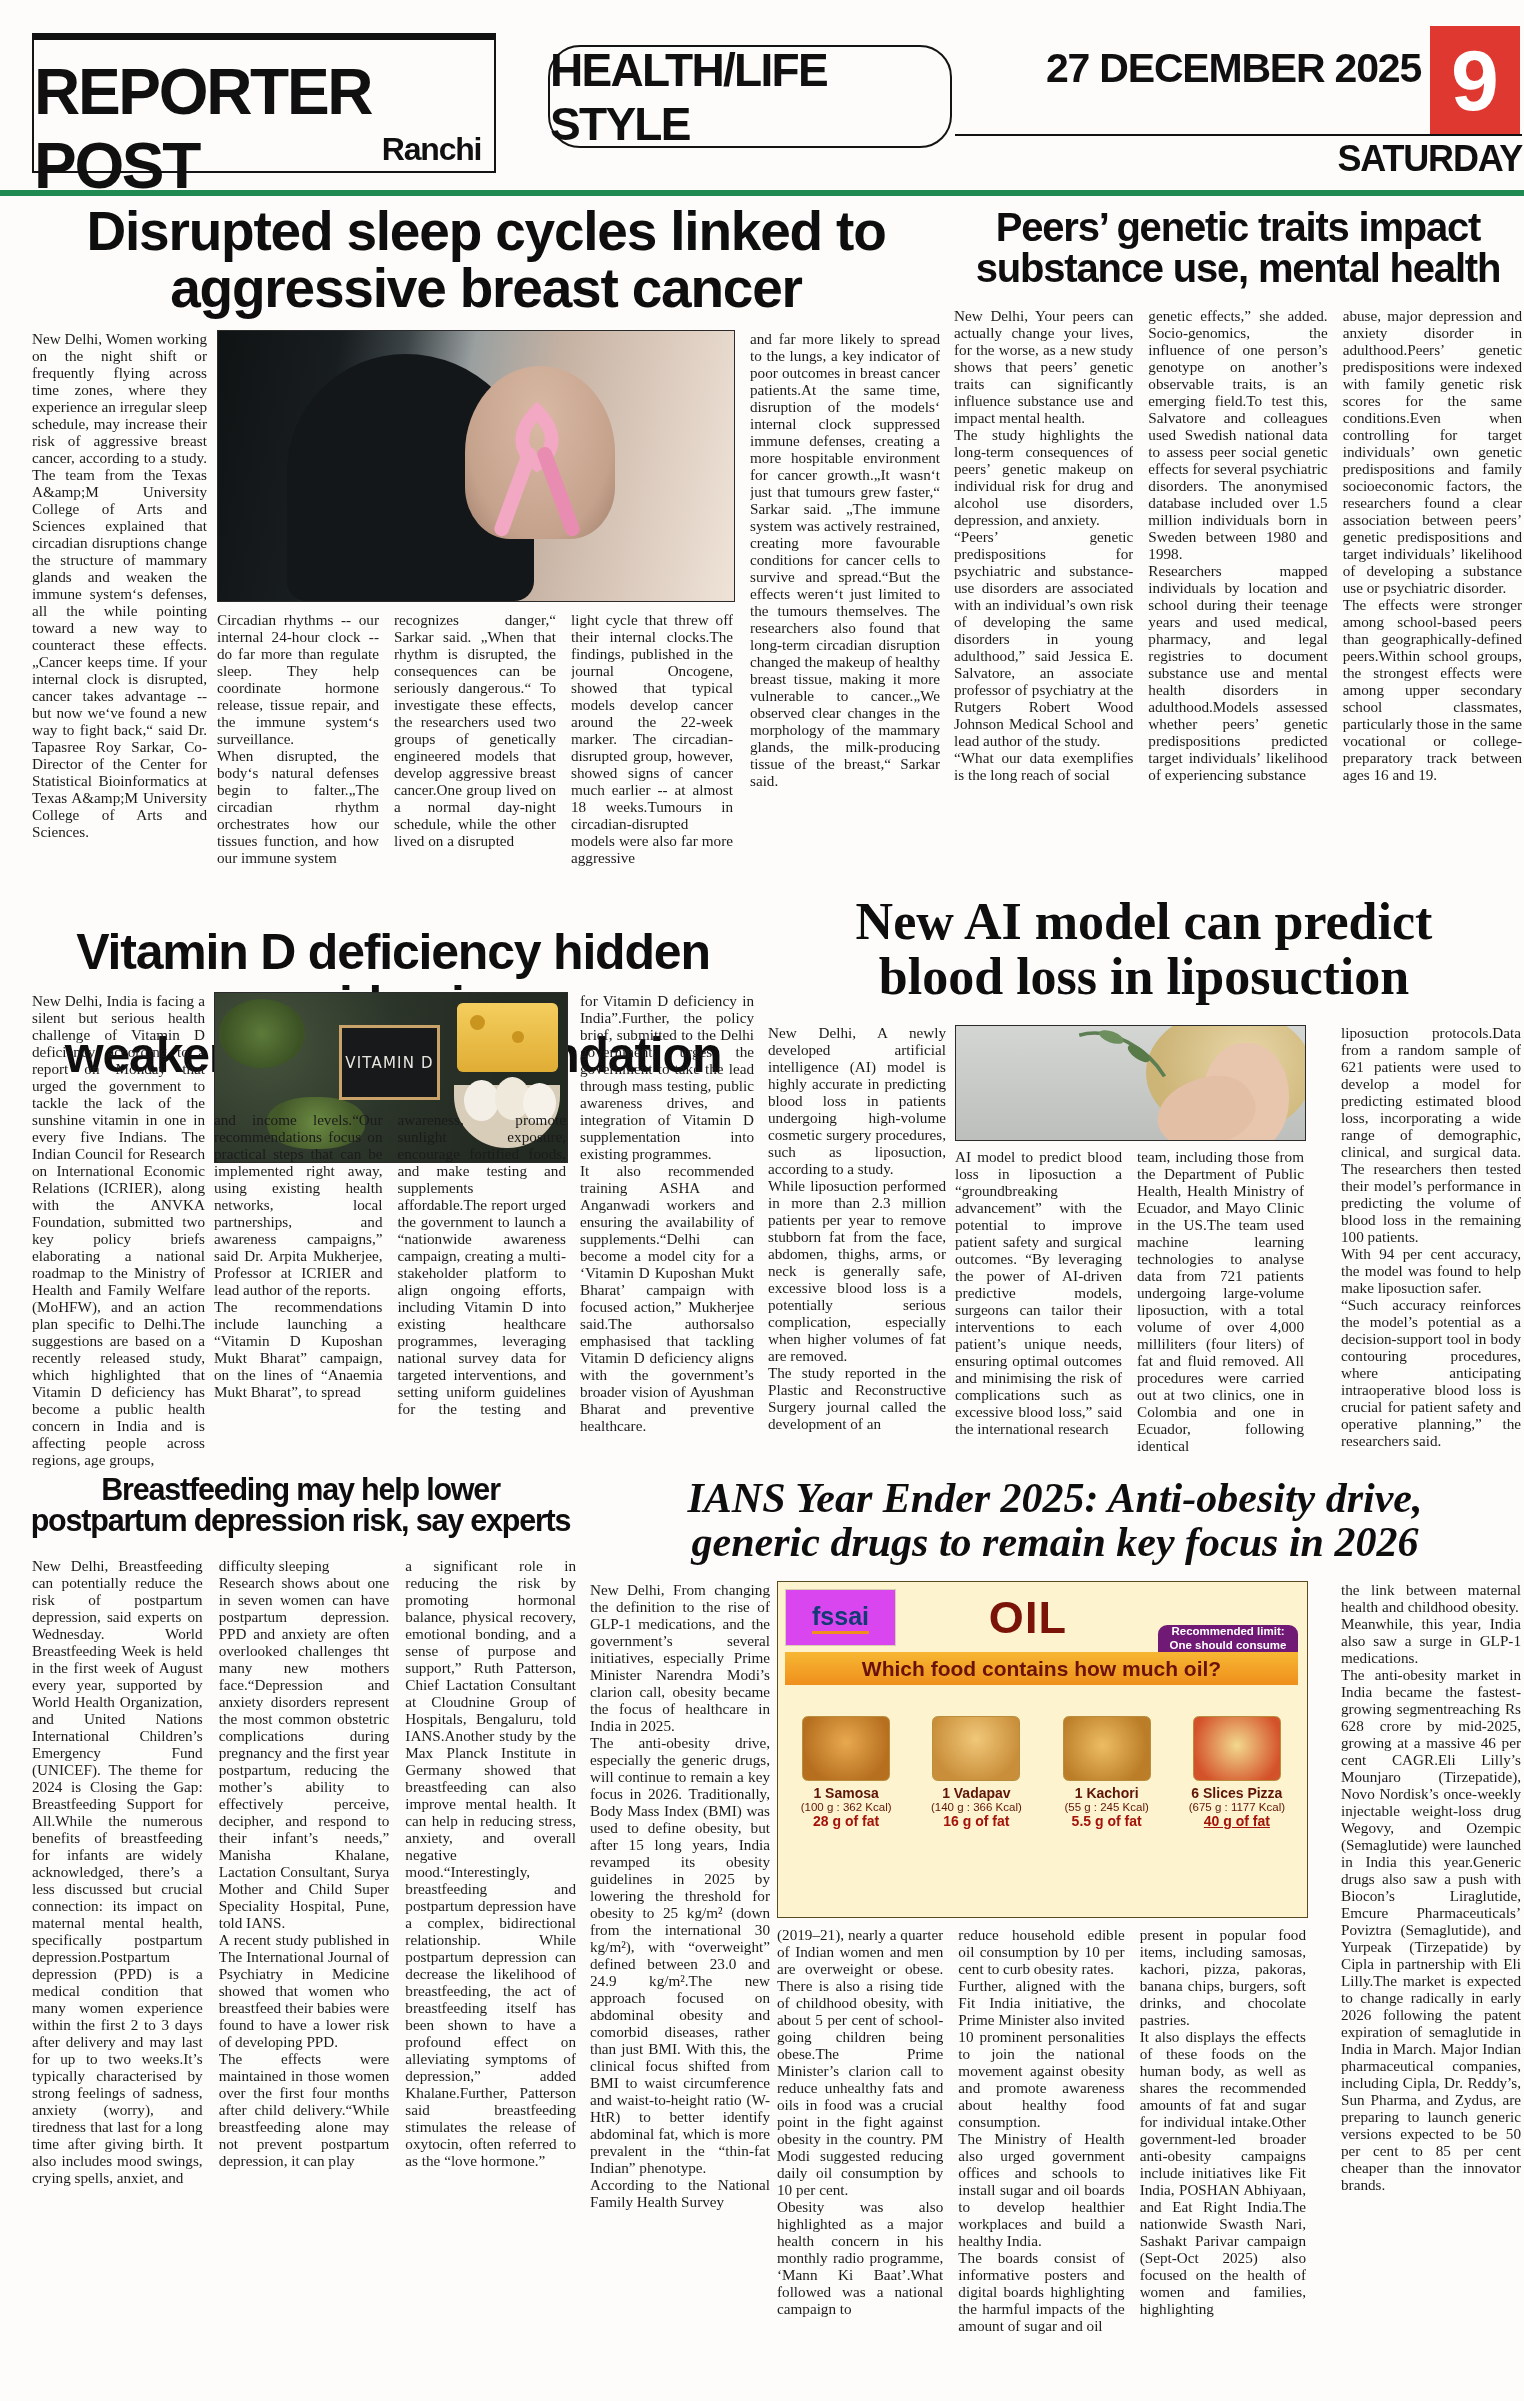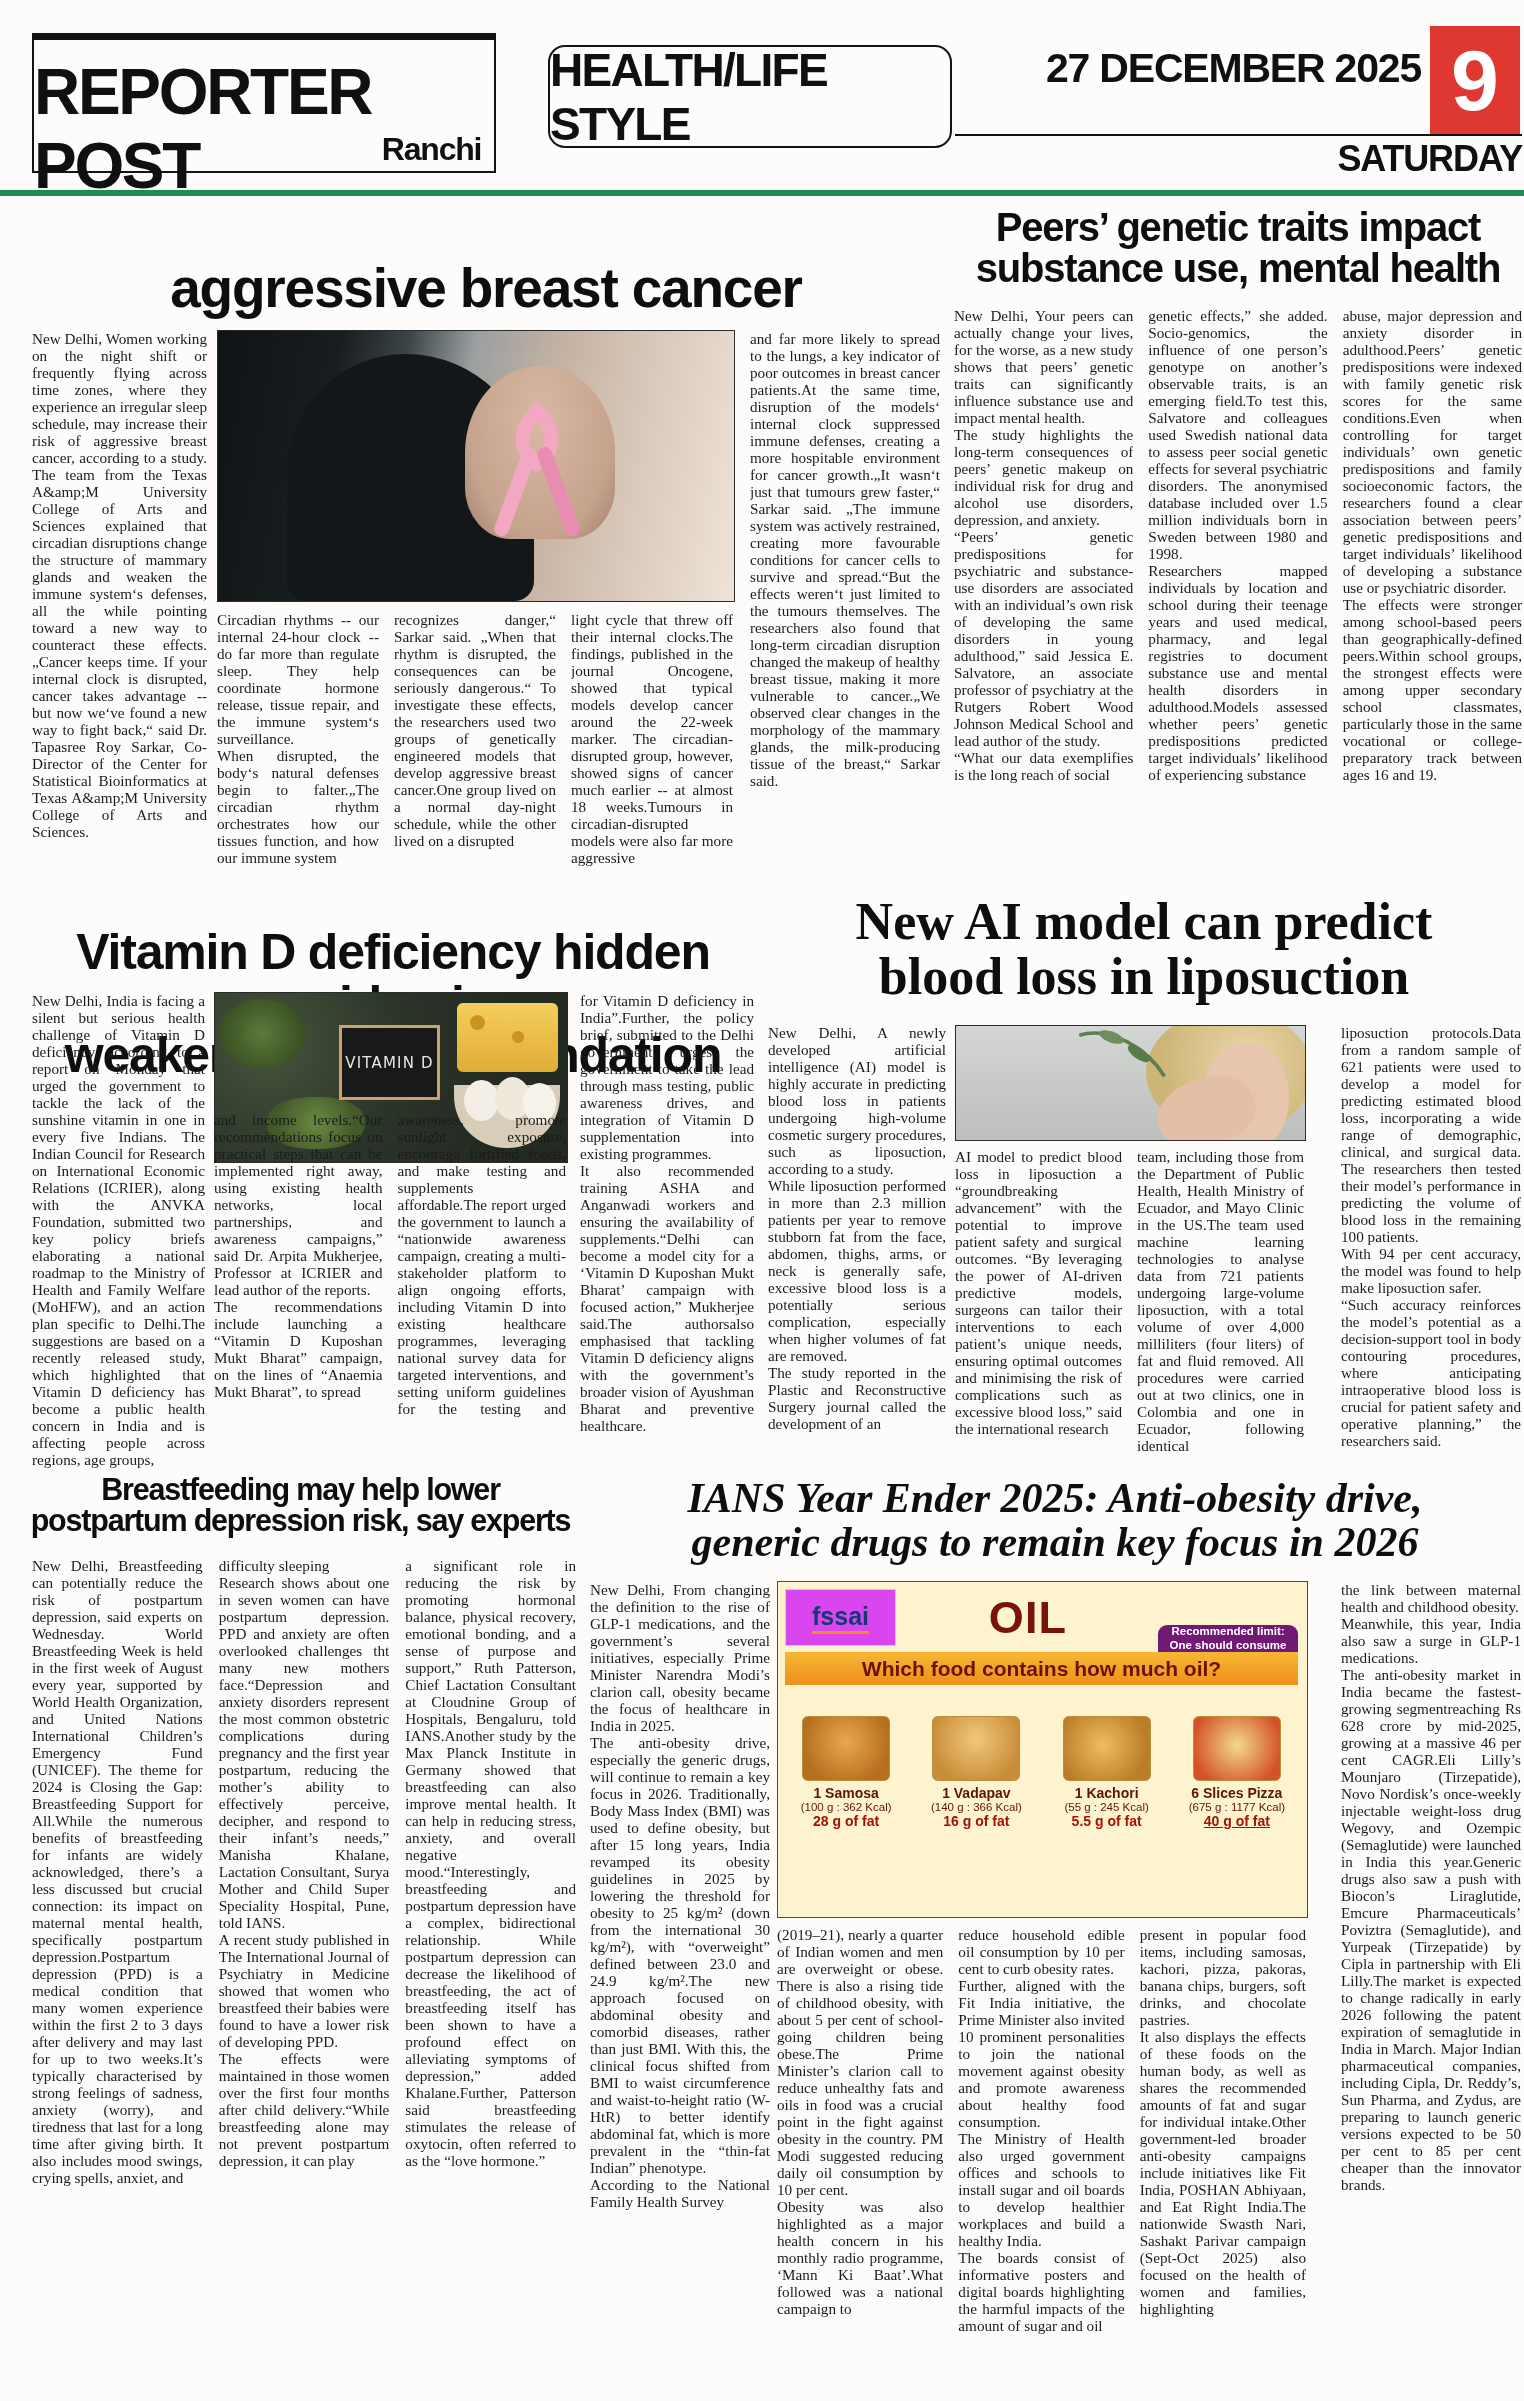--- a/index.html
+++ b/index.html
@@ -25,37 +25,37 @@
 </head>
 <body>
 
 <div id="page">
 
   <div class="abs box" style="left:32px;top:33px;width:460px;height:131px;border-top:7px solid #111;">
     <div class="mast-title" style="font-size:64px;text-align:left;margin-top:15px;">REPORTER POST</div>
     <div class="mast-title" style="position:absolute;right:12.7px;bottom:3.5px;font-size:32px;letter-spacing:-1.2px;">Ranchi</div>
   </div>
 
-  <div class="abs box" style="left:548px;top:45px;width:400px;height:99px;border-radius:17px;display:flex;align-items:center;justify-content:center;">
+  <div class="abs box" style="left:548px;top:45px;width:400px;height:99px;border-radius:32px;display:flex;align-items:center;justify-content:center;">
     <div class="mast-title" style="font-size:46px;letter-spacing:-1.7px;">HEALTH/LIFE STYLE</div>
   </div>
 
   <div class="abs mast-title" style="left:978px;top:45px;width:443px;font-size:41px;text-align:right;letter-spacing:-1.2px;">27 DECEMBER 2025</div>
 
   <div class="abs" style="left:1430px;top:26px;width:90px;height:109px;background:#de3831;display:flex;align-items:center;justify-content:center;">
     <span class="mast-title" style="font-size:86px;color:#fff;letter-spacing:0;">9</span>
   </div>
 
   <div class="abs blackline" style="left:955px;top:134px;width:567px;height:2.3px;"></div>
   <div class="abs mast-title" style="left:1093px;top:138px;width:429px;font-size:36px;text-align:right;letter-spacing:-1.2px;">SATURDAY</div>
 
   <div class="abs greenrule" style="left:0;top:190px;width:1525px;height:5.8px;"></div>
 
   <div class="abs headline" style="left:32px;top:203px;width:908px;font-size:55px;">
-    <br>
+    <span>Disrupted sleep cycles linked to</span><br>
     <span>aggressive breast cancer</span>
   </div>
 
   <div class="abs body-col" style="left:32px;top:330px;width:175px;height:556px;">New Delhi,  Women working on the night shift or frequently flying across time zones, where they experience an irregular sleep schedule, may increase their risk of aggressive breast cancer, according to a study. The team from the Texas A&amp;amp;M University College of Arts and Sciences explained that circadian disruptions change the structure of mammary glands and weaken the immune system‘s defenses, all the while pointing toward a new way to counteract these effects. „Cancer keeps time. If your internal clock is disrupted, cancer takes advantage -- but now we‘ve found a new way to fight back,“ said Dr. Tapasree Roy Sarkar, Co-Director of the Center for Statistical Bioinformatics at Texas A&amp;amp;M University College of Arts and Sciences.</div>
 
   <div class="abs photo" style="left:217px;top:330px;width:516px;height:270px;background:linear-gradient(100deg,#101314 0%,#181d1f 22%,#3c4447 34%,#9aa0a0 46%,#c6b2a3 62%,#d9c8ba 78%,#efe3d8 100%);">
     <div class="abs" style="left:69px;top:23px;width:247px;height:247px;background:#131719;border-radius:48% 52% 8% 8%;"></div>
     <div class="abs" style="left:247px;top:35px;width:150px;height:173px;background:radial-gradient(ellipse at 50% 30%,#d9b9a4,#c5a28c 70%,#9f7f6b);border-radius:50% 50% 30% 30%;"></div>
     <svg class="abs" viewBox="0 0 100 140" style="left:270px;top:69px;width:98px;height:144px;">
       <path d="M50 8 C30 28 30 48 50 62 C70 48 70 28 50 8 Z" fill="none" stroke="#f2a7c3" stroke-width="14"></path>

